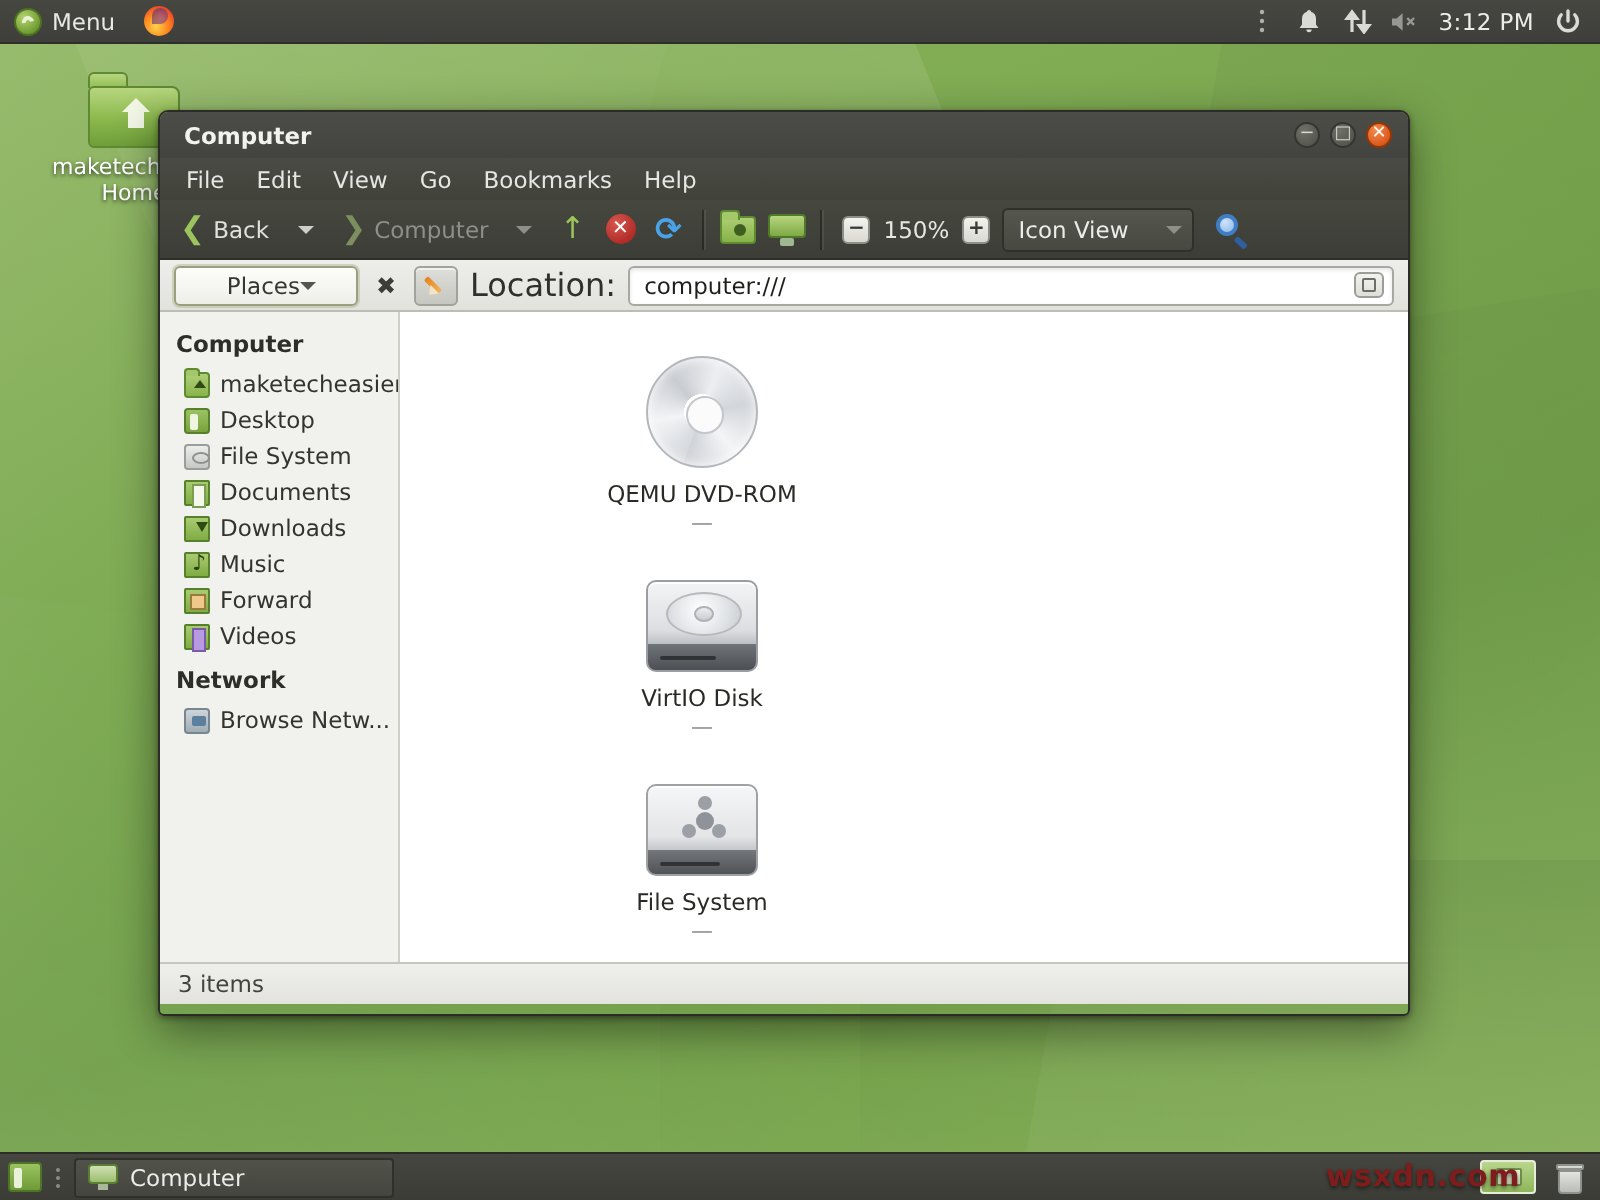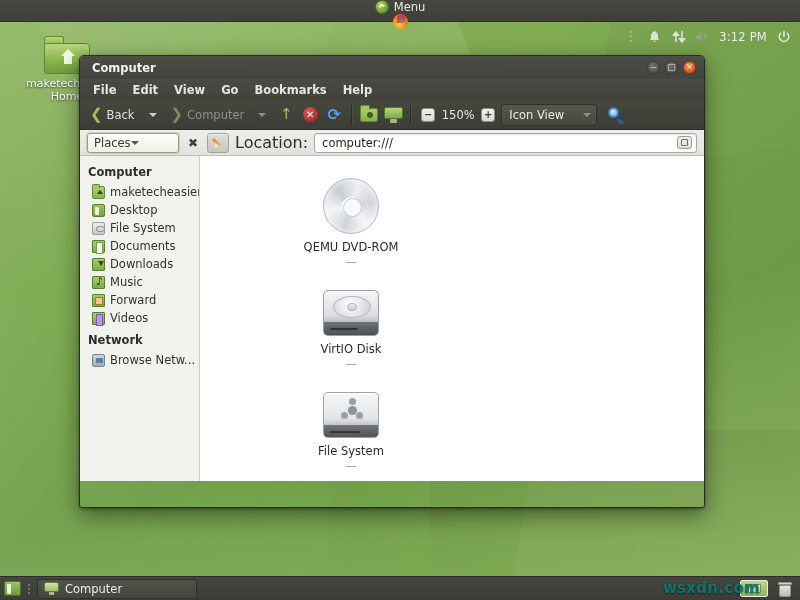--- a/index.html
+++ b/index.html
@@ -36,21 +36,20 @@
         background: linear-gradient(180deg, rgba(0,0,0,.05), rgba(0,0,0,0)); }
 
   
   #top-panel {
     position: absolute; top: 0; left: 0; right: 0; height: 22px;
     background: linear-gradient(180deg, #464741 0%, #3e3f3a 100%);
     display: flex; align-items: center;
     color: #e8e8e4; font-size: 11.5px;
     border-bottom: 1px solid #2e2f2b;
     z-index: 40;
-    flex-direction: column;
   }
   .panel-btn { display:flex; align-items:center; gap:5px; height:22px; padding:0 7px; }
   .menu-orb {
     width: 14px; height: 14px; border-radius: 50%;
     background: radial-gradient(circle at 35% 32%, #b6d36e, #6f9c33 70%, #5b8329);
     border: 1px solid #4d7222;
     position: relative;
   }
   .menu-orb::after {
     content: ""; position: absolute; inset: 3px;
@@ -122,21 +121,21 @@
   .wbtn.min, .wbtn.max { background: radial-gradient(circle at 35% 30%, #6f716a, #55574f 75%, #45463f);
                          border:1px solid #35362f; }
   .wbtn.close { background: radial-gradient(circle at 35% 30%, #f08a4a, #dd5a1e 70%, #b6440f);
                 border:1px solid #933607; }
   .wbtn span { color:#d8d8d2; font-size:9px; line-height:1; }
   .wbtn.close span { color:#fff6ee; }
 
   #menubar {
     height: 21px;
     background: linear-gradient(180deg, #4a4b45 0%, #414239 100%);
-    display: flex; align-items: center; padding-left: 6px; gap: 2px; font-weight: bold;
+    display: flex; align-items: center; padding-left: 6px; gap: 2px;
   }
   .menu-item { color: #e6e6e2; font-size: 11.5px; padding: 2px 7px; border-radius: 2px; }
 
   #toolbar {
     height: 30px;
     background: linear-gradient(180deg, #46473f 0%, #3c3d36 100%);
     display: flex; align-items: center; padding: 0 5px; gap: 2px;
     border-bottom: 1px solid #2f302a;
   }
   .tb-btn { display: flex; align-items: center; gap: 4px; height: 24px; padding: 0 5px; border-radius: 3px; color: #e0e0dc; font-size: 11.5px;}
@@ -181,21 +180,21 @@
   #locbar {
     height: 26px;
     background: linear-gradient(180deg, #ededea 0%, #e2e2dd 100%);
     border-bottom: 1px solid #bdbdb6;
     display: flex; align-items: center; gap: 6px; padding: 0 7px;
   }
   .loc-combo {
     height: 20px; width: 92px; border-radius: 3px;
     background: linear-gradient(180deg,#fdfdfb,#eeeee9);
     border: 1px solid #9aa07f; box-shadow: 0 0 0 1px rgba(150,170,110,.35);
-    display:flex; align-items:center; justify-content:flex-start; padding:0 4px 0 6px;
+    display:flex; align-items:center; justify-content:flex-end; padding:0 20px 0 6px;
     color:#35362f; font-size:11.5px;
   }
   .caret-dk { width:0;height:0;border-left:4px solid transparent;border-right:4px solid transparent;border-top:4px solid #55564e; }
   .x-btn { color:#3c3d37; font-size:12px; font-weight:bold; width:16px; text-align:center; }
   .pencil-btn {
     width:22px;height:20px;border-radius:3px;
     background: linear-gradient(180deg,#dededa,#c7c7c1);
     border:1px solid #a2a29b; display:flex;align-items:center;justify-content:center;
     box-shadow: inset 0 1px 0 rgba(255,255,255,.6);
   }
@@ -354,21 +353,21 @@
     display:flex; align-items:center; justify-content:center;
   }
   .wsp i { width:13px;height:9px;border-radius:1px;background:linear-gradient(180deg,#eaf3dc,#cfe0b3);border:1px solid #6f8f4b; display:block;}
   .trash-ico { width:14px;height:16px;position:relative; }
   .trash-ico .can{position:absolute;bottom:0;left:1px;width:12px;height:12px;border-radius:1px 1px 2px 2px;
     background:linear-gradient(180deg,#e2e4e0,#b9bcb7);border:1px solid #8e918c;}
   .trash-ico .lid{position:absolute;top:1px;left:0;width:14px;height:3px;border-radius:1px;
     background:#d4d7d2;border:1px solid #8e918c;}
   #watermark {
     position:absolute; right: 40px; bottom: 3px;
-    color:#0f766e; font-size: 15px; font-weight: bold;
+    color:#7f1d1d; font-size: 15px; font-weight: bold;
     text-shadow: 0 1px 2px rgba(0,0,0,.55);
     letter-spacing: .3px;
     z-index: 45;
   }
 </style>
 </head>
 <body>
 
 <div id="desktop">
   <div class="facet f1"></div>
@@ -609,20 +608,23 @@
               <span class="slit"></span>
           </div>
           <div class="file-label">File System</div>
           <div class="file-sub">—</div>
         </div>
 
       </div>
     </div>
   </div>
 
+  <div id="statusbar">
+    <span>3 items</span>
+  </div>
 </div>
 
 <div id="bottom-panel">
   <span class="show-desk"></span>
   <span class="dots">
       <i></i>
       <i></i>
       <i></i>
     </span>
   <div class="task-btn">

